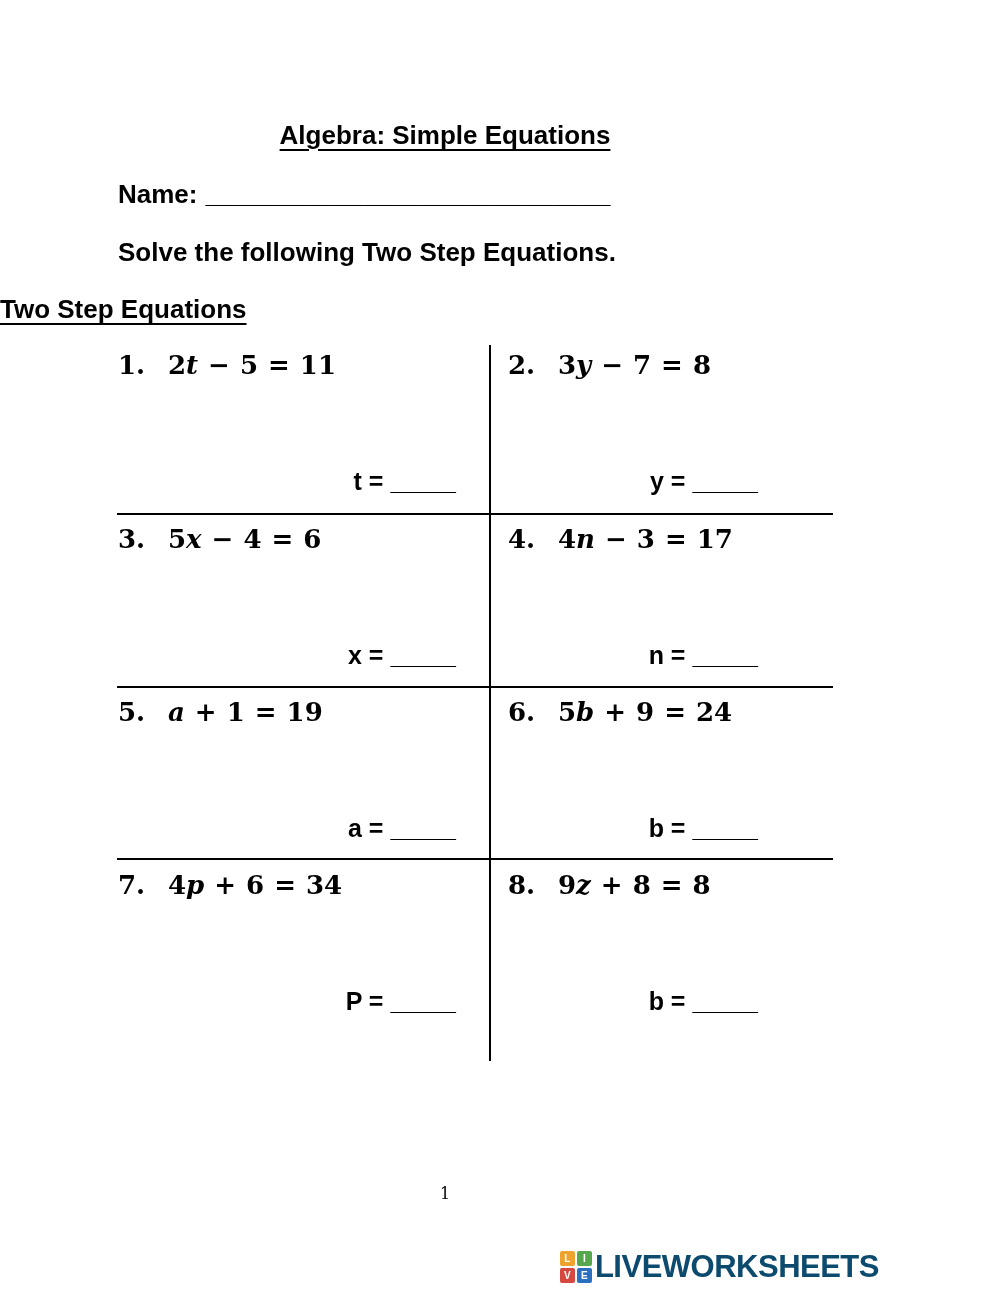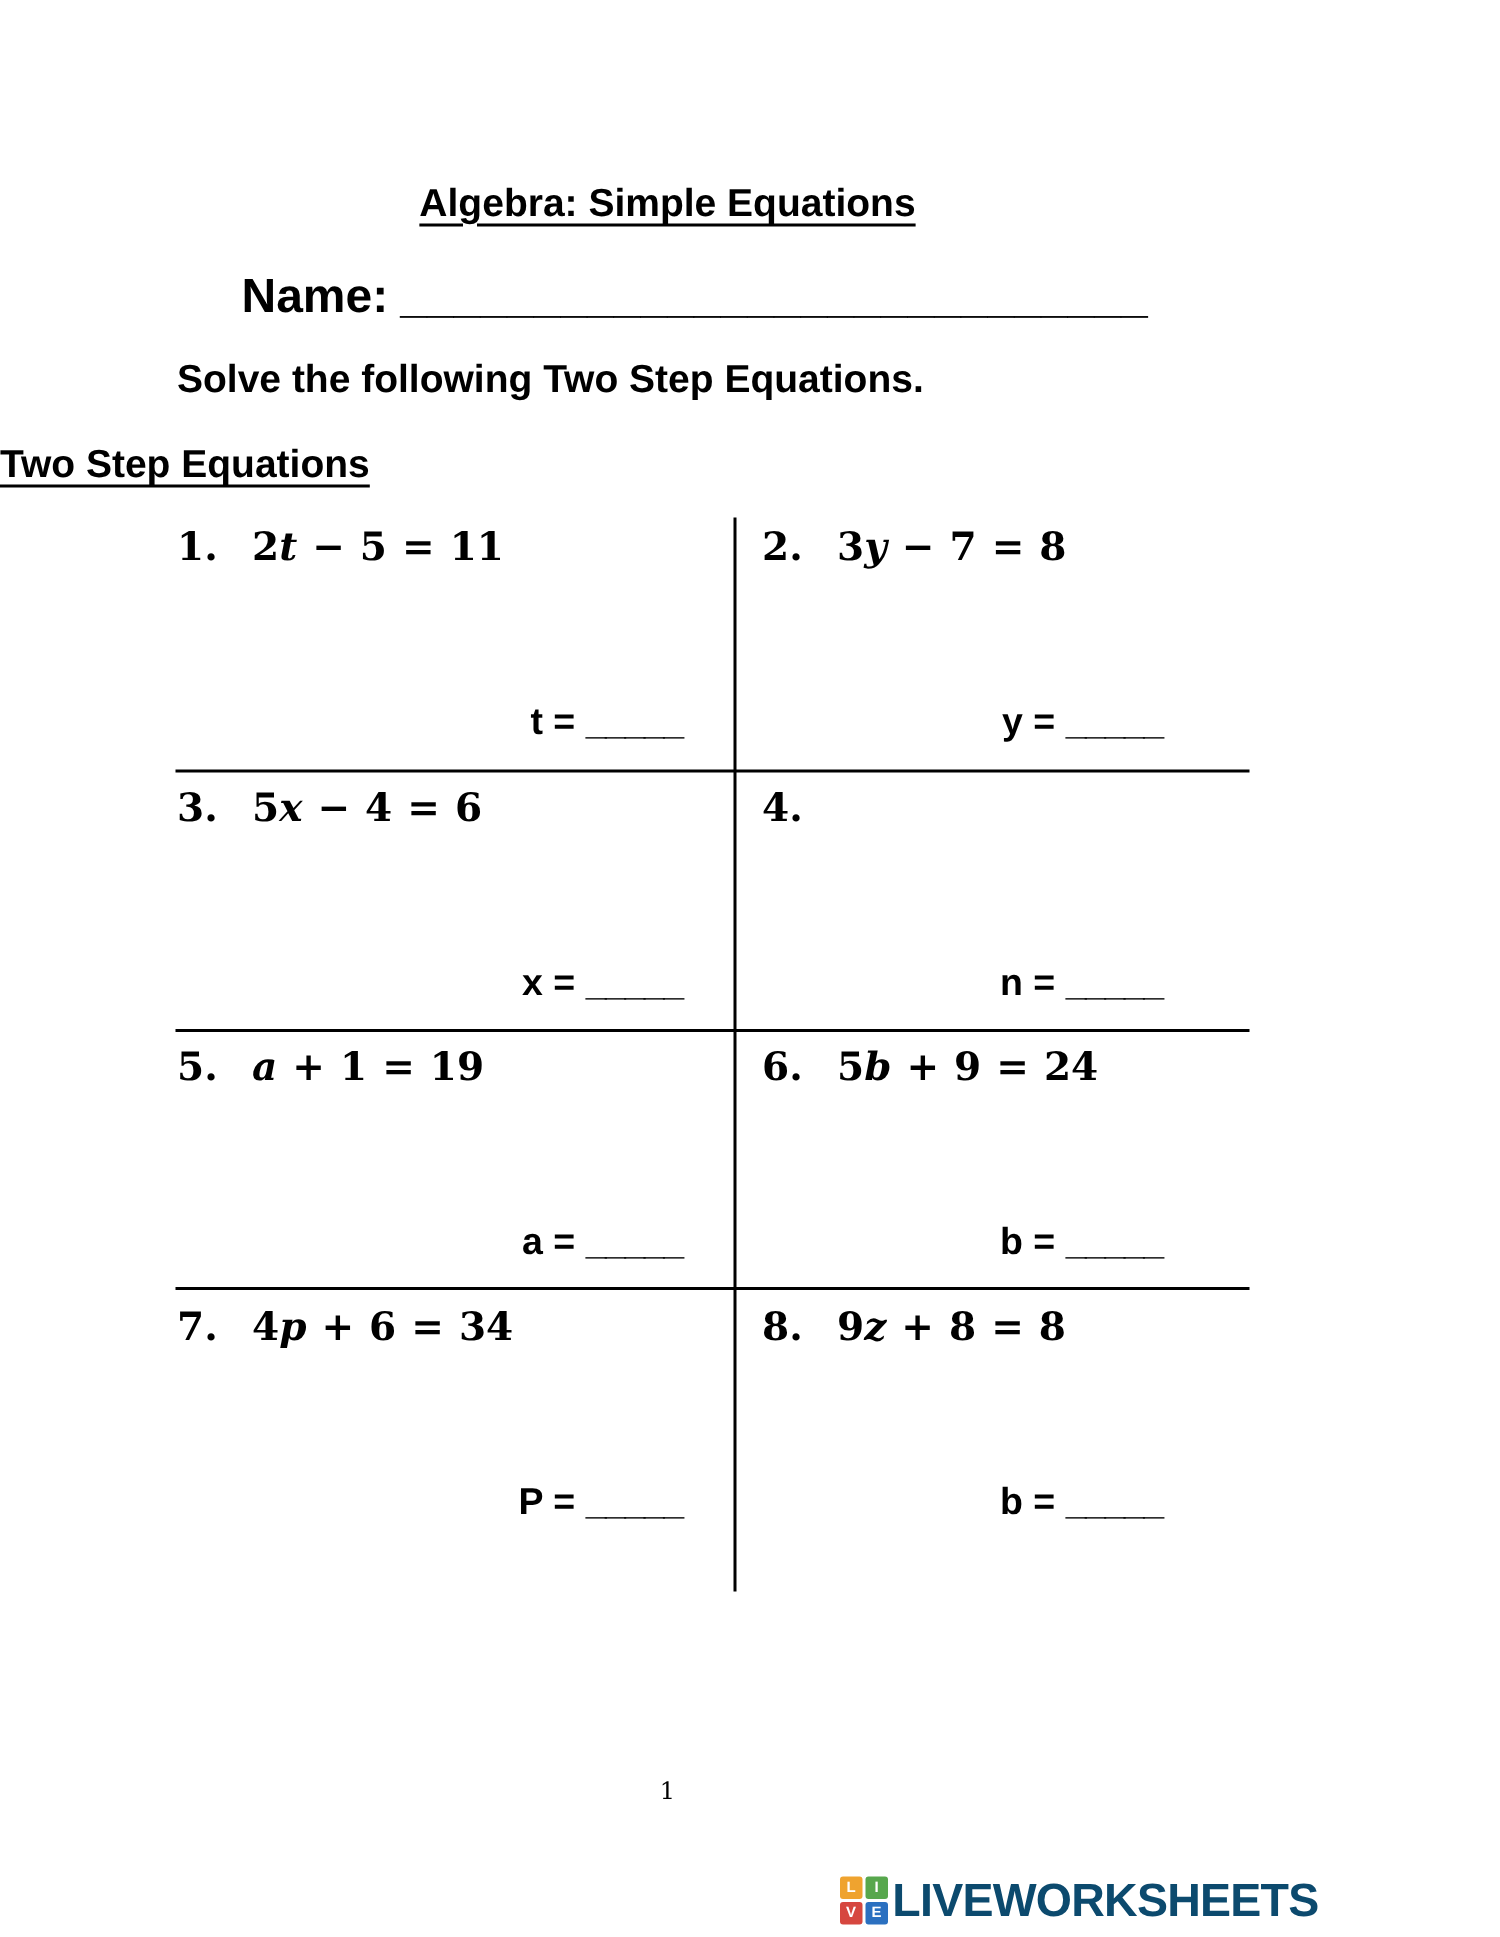--- a/index.html
+++ b/index.html
@@ -22,24 +22,23 @@
     text-align: center;
     font-size: 26px;
     font-weight: bold;
     text-decoration: underline;
     text-decoration-thickness: 2px;
     text-underline-offset: 5px;
   }
   .name-row {
     position: absolute;
     top: 179px; left: 118px;
-    font-size: 32px;
+    font-size: 26px;
     font-weight: bold;
     white-space: nowrap;
-    margin-left: 43px;
   }
   .name-blank { margin-left: 8px; letter-spacing: 0px; }
   .instruction {
     position: absolute;
     top: 237px; left: 118px;
     font-size: 26px;
     font-weight: bold;
   }
   .subtitle {
     position: absolute;
@@ -97,21 +96,21 @@
   .equation .op { margin: 0 10px; }
 
   .answer {
     position: absolute;
     top: 117px;
     font-size: 25px;
     font-weight: bold;
     white-space: nowrap;
   }
   .c1 .answer { right: 34px; }
-  .c2 .answer { right: 58px; }
+  .c2 .answer { right: 76px; }
   .ans-blank { margin-left: 7px; letter-spacing: -1px; }
 
   
   .page-number {
     position: absolute;
     top: 1184px; left: 0; width: 100%;
     text-align: center;
     font-family: "DejaVu Serif", serif;
     font-size: 16px;
   }
@@ -192,20 +191,21 @@
         <span class="equation"><span>5</span><span class="var">x</span><span class="op">−</span><span>4</span><span class="op">=</span><span>6</span></span>
       </div>
       <div class="answer">
         <span>x =</span><span class="ans-blank">_____</span>
       </div>
     </div>
 
     <div class="cell c2 r2">
       <div class="problem-line">
         <span class="pnum">4.</span>
+        <span class="equation"><span>4</span><span class="var">n</span><span class="op">−</span><span>3</span><span class="op">=</span><span>17</span></span>
       </div>
       <div class="answer">
         <span>n =</span><span class="ans-blank">_____</span>
       </div>
     </div>
 
     <div class="cell c1 r3">
       <div class="problem-line">
         <span class="pnum">5.</span>
         <span class="equation"><span></span><span class="var">a</span><span class="op">+</span><span>1</span><span class="op">=</span><span>19</span></span>

